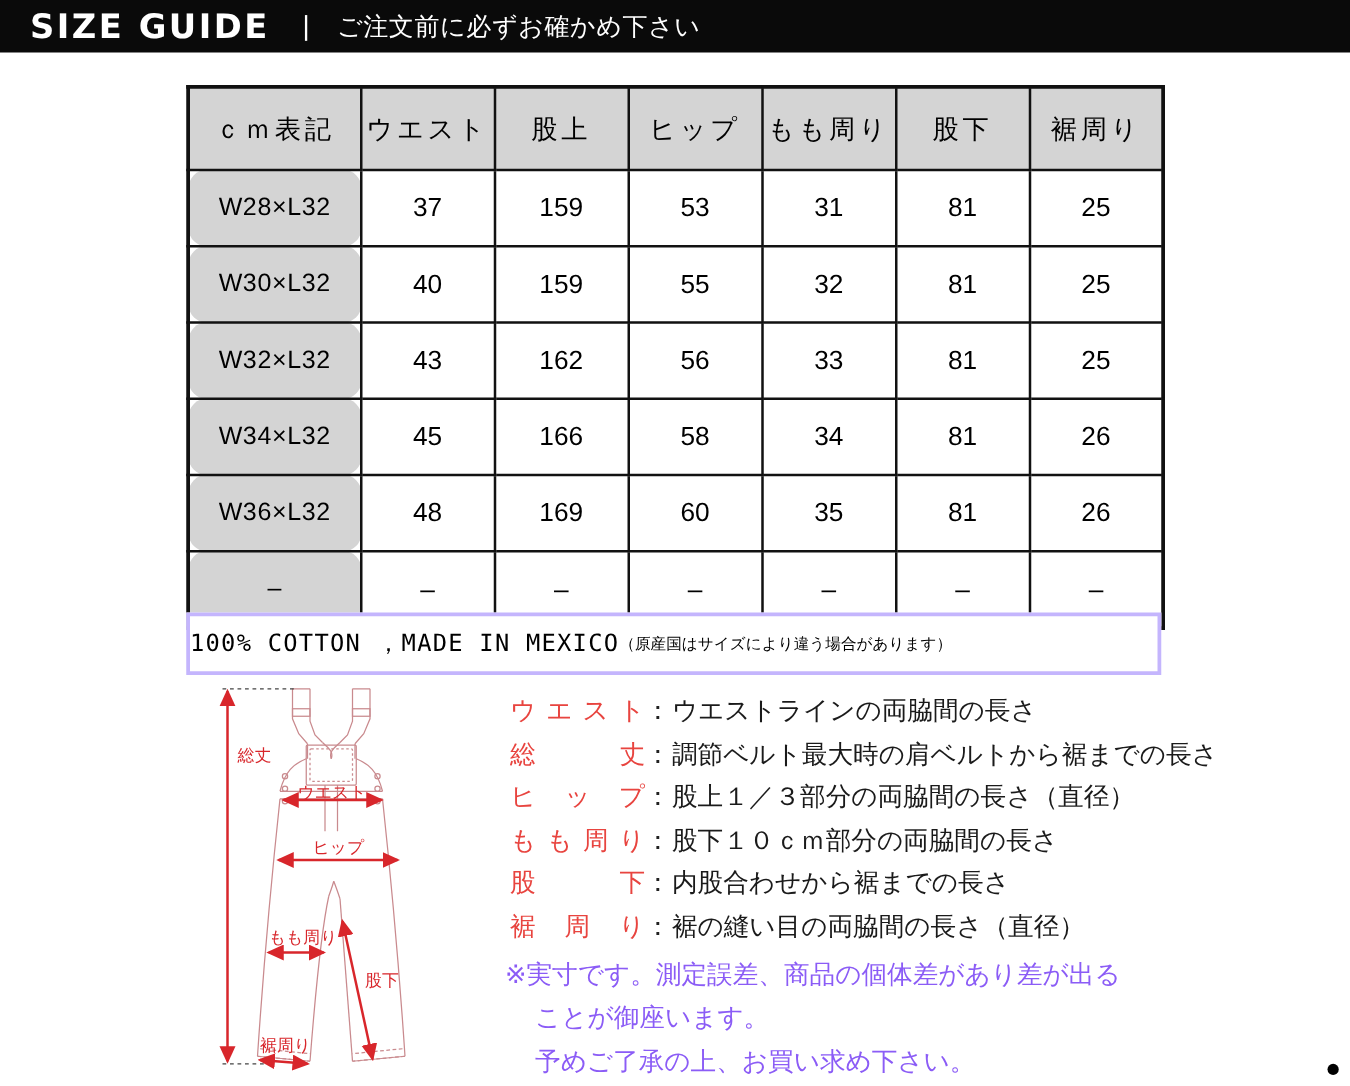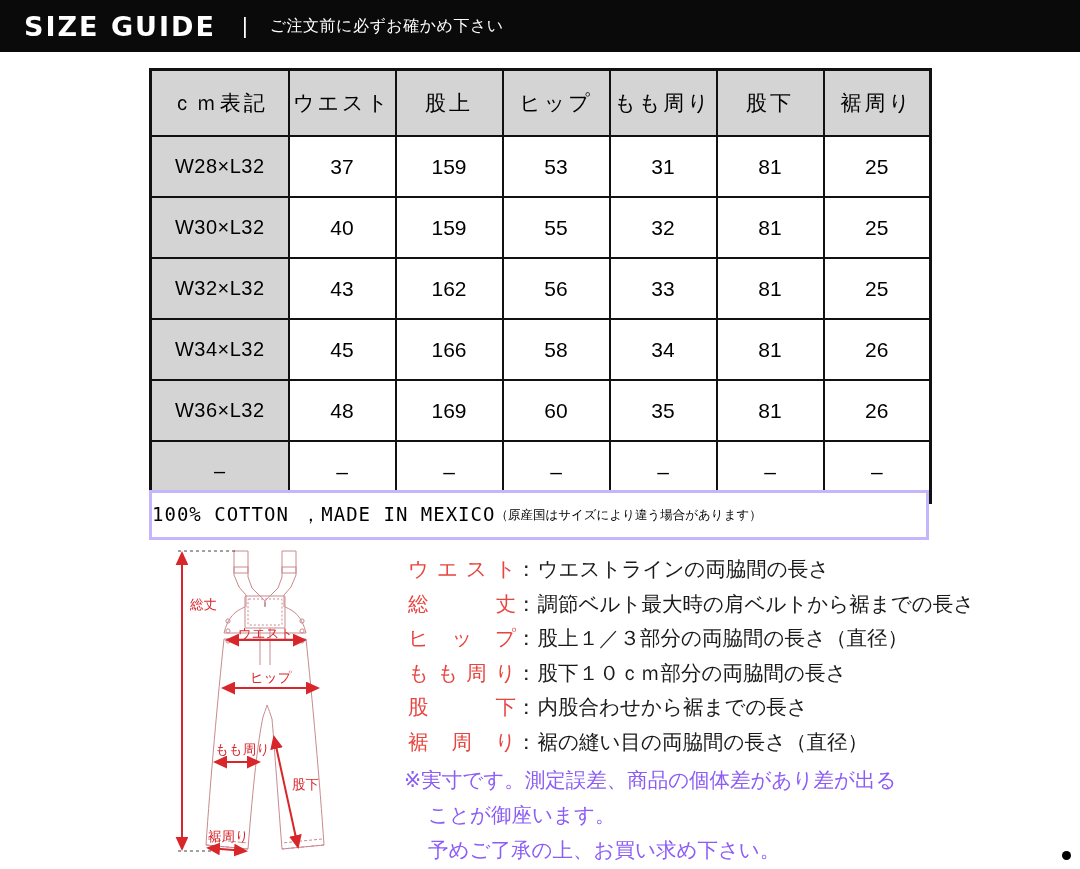--- a/index.html
+++ b/index.html
@@ -14,21 +14,21 @@
     overflow: hidden;
     font-family: "Liberation Sans", "DejaVu Sans", sans-serif;
     color: #000;
   }
 
   
   .header-bar {
     position: absolute;
     left: 0; top: 0;
     width: 1080px;
-    height: 52px;
+    height: 42px;
     background: #0a0a0a;
     display: flex;
     align-items: center;
     padding-left: 24px;
     box-sizing: border-box;
   }
   .header-title {
     color: #ffffff;
     font-family: "DejaVu Sans", sans-serif;
     font-weight: bold;
@@ -37,21 +37,21 @@
     white-space: nowrap;
   }
   .header-sep {
     color: #ffffff;
     font-size: 22px;
     margin: 0 22px 0 26px;
     font-weight: 300;
   }
   .header-sub {
     color: #ffffff;
-    font-size: 16px;
+    font-size: 20px;
     letter-spacing: 0.5px;
     white-space: nowrap;
     text-align: center;
   }
 
   
   .size-table-wrap {
     position: absolute;
     left: 149px;
     top: 68px;
@@ -73,20 +73,21 @@
   table.size-table thead th {
     height: 64px;
     background: #d4d4d4;
     font-size: 21px;
     letter-spacing: 3px;
   }
   table.size-table tbody td {
     height: 59px;
     background: #ffffff;
     font-size: 21px;
+    border-radius: 14px;
   }
   table.size-table tbody td.rowhead {
     background: #d4d4d4;
     font-size: 20px;
     letter-spacing: 0.5px;
   }
   .col-size  { width: 138px; }
   .col-w     { width: 107px; }
 
   .footer-note-row {

